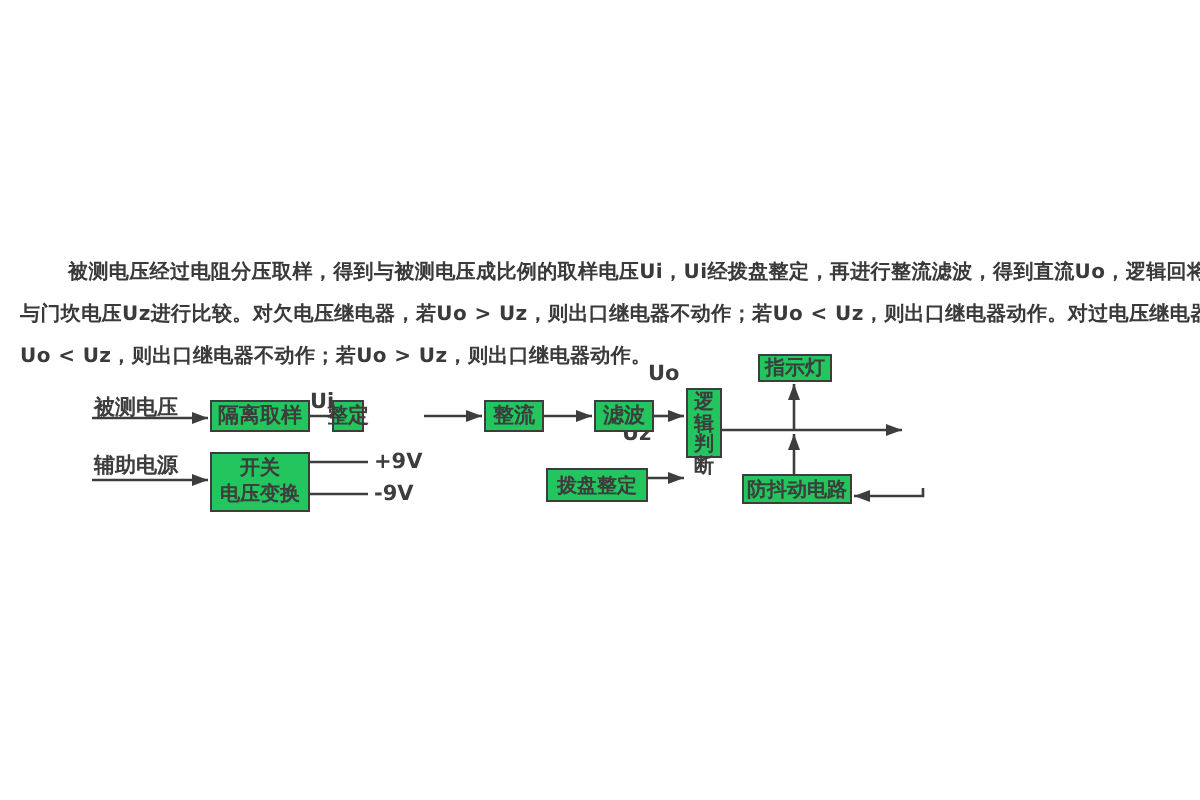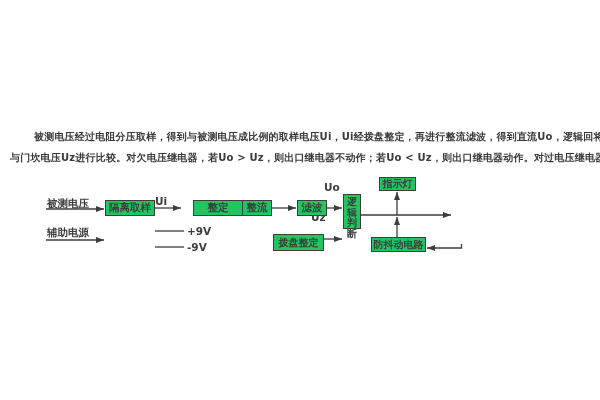--- a/index.html
+++ b/index.html
@@ -22,20 +22,21 @@
   .wires{position:absolute;left:0;top:0;width:600px;height:400px;}
 </style>
 </head>
 <body>
 
 <div class="page">
 
   <div class="para">
     <div class="para-line indent">被测电压经过电阻分压取样，得到与被测电压成比例的取样电压Ui，Ui经拨盘整定，再进行整流滤波，得到直流Uo，逻辑回将Uo</div>
     <div class="para-line">与门坎电压Uz进行比较。对欠电压继电器，若Uo &gt; Uz，则出口继电器不动作；若Uo &lt; Uz，则出口继电器动作。对过电压继电器，若</div>
+    <div class="para-line">Uo &lt; Uz，则出口继电器不动作；若Uo &gt; Uz，则出口继电器动作。</div>
   </div>
 
   <svg class="wires" viewBox="0 0 600 400">
     <defs>
       <marker id="arr" markerWidth="9" markerHeight="7" refX="8" refY="3" orient="auto" markerUnits="userSpaceOnUse">
         <path d="M0,0 L8,3 L0,6 Z" fill="#3d3d3d"></path>
       </marker>
     </defs>
     <g stroke="#3d3d3d" stroke-width="1.3" fill="none">
 
@@ -65,21 +66,25 @@
 
   <div class="lbl" style="left:47px;top:197px;">被测电压</div>
   <div class="lbl" style="left:47px;top:226px;">辅助电源</div>
   <div class="lbl" style="left:155px;top:195px;">Ui</div>
   <div class="lbl" style="left:187px;top:225px;">+9V</div>
   <div class="lbl" style="left:187px;top:241px;">-9V</div>
   <div class="lbl" style="left:324px;top:181px;">Uo</div>
   <div class="lbl" style="left:311px;top:211px;">Uz</div>
 
   <div class="blk" style="left:105px;top:200px;width:50px;height:16px;">隔离取样</div>
-  <div class="blk" style="left:193px;top:200px;width:50px;height:16px;">整定</div>
+  <div class="blk" style="left:166px;top:200px;width:16px;height:16px;">整定</div>
   <div class="blk" style="left:242px;top:200px;width:30px;height:16px;">整流</div>
   <div class="blk" style="left:297px;top:200px;width:30px;height:16px;">滤波</div>
   <div class="blk vblk" style="left:343px;top:194px;width:18px;height:35px;">逻辑判断</div>
   <div class="blk" style="left:379px;top:177px;width:37px;height:14px;font-size:10px;">指示灯</div>
   <div class="blk" style="left:273px;top:234px;width:51px;height:17px;font-size:10px;">拨盘整定</div>
   <div class="blk" style="left:371px;top:237px;width:55px;height:15px;font-size:10px;">防抖动电路</div>
+  <div class="blk blk2" style="left:105px;top:226px;width:50px;height:30px;">
+    <span style="display:block;">开关</span>
+    <span style="display:block;">电压变换</span>
+  </div>
 
 </div>
 
 </body></html>

